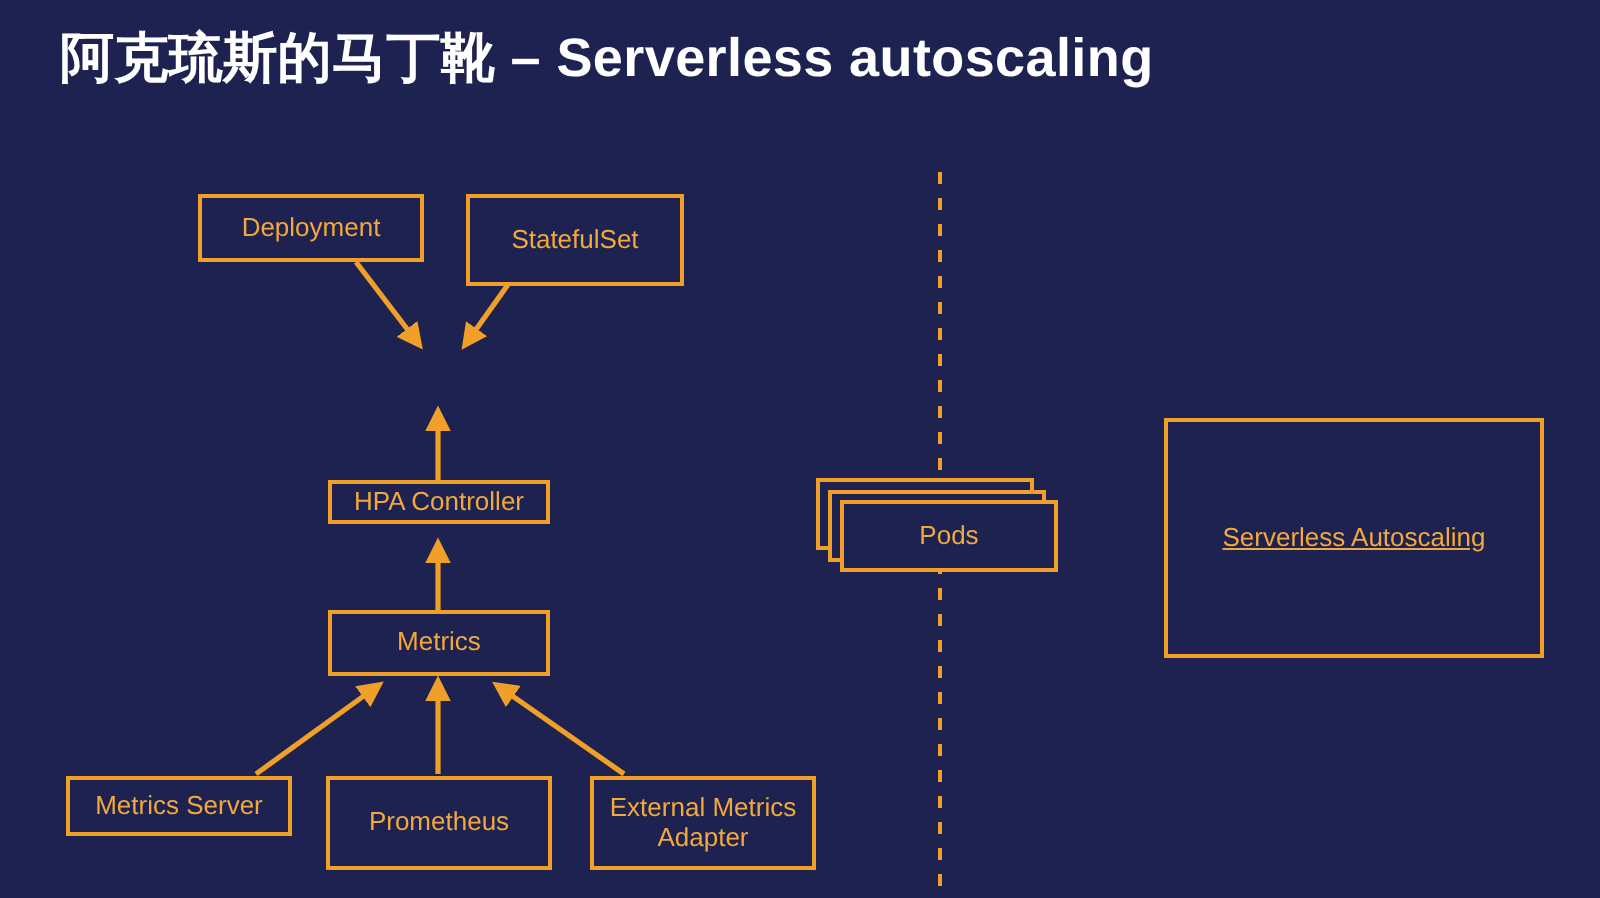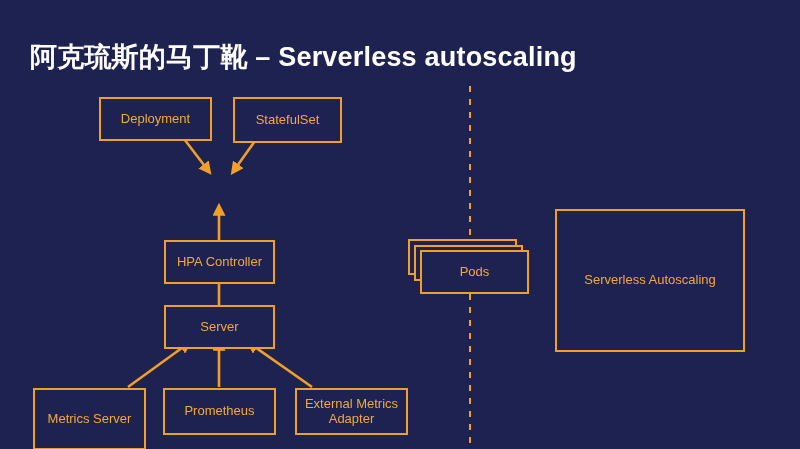--- a/index.html
+++ b/index.html
@@ -16,39 +16,39 @@
   #slide {
     position: relative;
     width: 800px;
     height: 449px;
     background: #1e2250;
     overflow: hidden;
   }
   #title {
     position: absolute;
     left: 30px;
-    top: 39px;
+    top: 11px;
     font-size: 27px;
     font-weight: bold;
     color: #ffffff;
     letter-spacing: 0.2px;
     white-space: nowrap;
   }
   .node {
     position: absolute;
     border: 2px solid #f0a028;
     background: #1e2250;
     color: #f2a83c;
     display: flex;
     align-items: center;
     justify-content: center;
     text-align: center;
     font-size: 13px;
     line-height: 1.15;
-    padding: 20px 4px;
+    padding: 9px 4px;
   }
   .node.big { font-size: 13px; }
   .pods-layer {
     position: absolute;
     border: 2px solid #f0a028;
     background: #1e2250;
   }
   #svg-layer {
     position: absolute;
     left: 0; top: 0;
@@ -94,38 +94,38 @@
   <div class="node" style="left:233px; top:97px; width:109px; height:46px;">
     <span>StatefulSet</span>
   </div>
 
 
   <div class="node" style="left:164px; top:240px; width:111px; height:19px;">
     <span>HPA Controller</span>
   </div>
 
   <div class="node" style="left:164px; top:305px; width:111px; height:33px;">
-    <span>Server</span>
+    <span>Metrics</span>
   </div>
 
-  <div class="node" style="left:33px; top:388px; width:113px; height:62px;">
+  <div class="node" style="left:33px; top:388px; width:113px; height:30px;">
     <span>Metrics Server</span>
   </div>
 
   <div class="node" style="left:163px; top:388px; width:113px; height:47px;">
     <span>Prometheus</span>
   </div>
 
   <div class="node" style="left:295px; top:388px; width:113px; height:47px;">
     <span>External Metrics Adapter</span>
   </div>
 
   <div class="pods-layer" style="left:408px; top:239px; width:109px; height:36px;"></div>
   <div class="pods-layer" style="left:414px; top:245px; width:109px; height:36px;"></div>
   <div class="node" style="left:420px; top:250px; width:109px; height:36px;justify-content:center;">
     <span>Pods</span>
   </div>
 
-  <div class="node big" style="left:555px; top:209px; width:190px; height:143px;">
+  <div class="node big" style="left:582px; top:209px; width:190px; height:120px;text-decoration:underline;">
     <span>Serverless  Autoscaling</span>
   </div>
 
 </div>
 
 </body></html>

